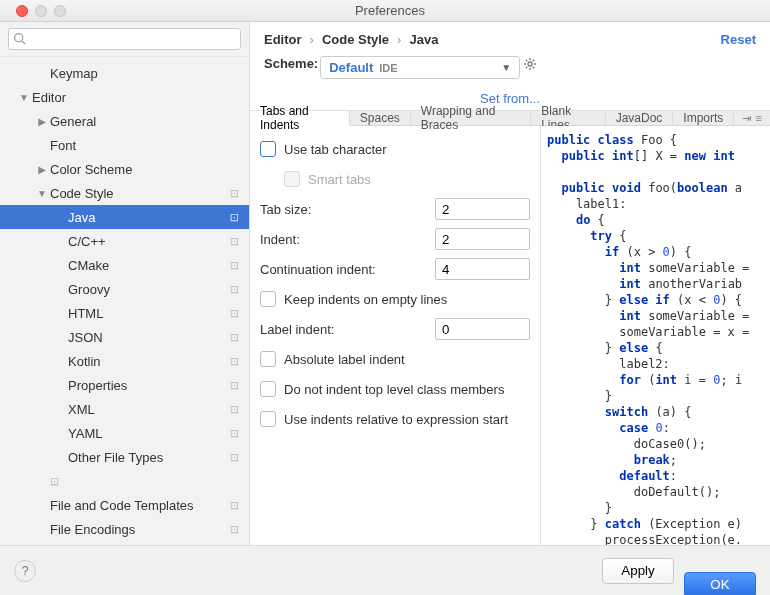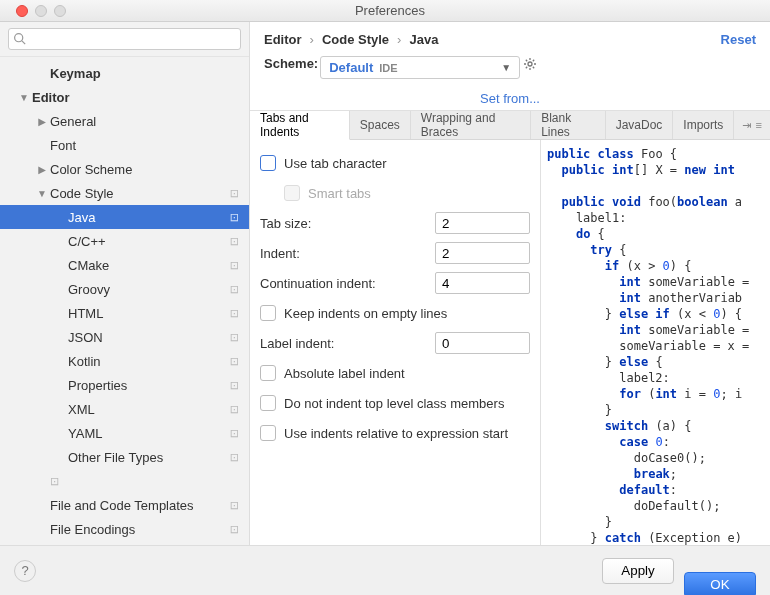--- a/index.html
+++ b/index.html
@@ -14,40 +14,40 @@
 .sidebar { width: 250px; background: #f2f2f2; border-right: 1px solid #ddd; display: flex; flex-direction: column; }
 .search-row { padding: 6px 8px; border-bottom: 1px solid #e4e4e4; }
 .search-wrap { position: relative; }
 .search-input { width: 100%; height: 22px; border: 1px solid #ccc; border-radius: 3px; padding: 0 6px 0 22px; font-size: 12px; background: #fff; }
 .search-icon { position: absolute; left: 5px; top: 4px; color: #888; }
 .tree { flex: 1; overflow: hidden; padding-top: 4px; }
 .tree-item { display: flex; align-items: center; height: 24px; padding-right: 10px; cursor: pointer; }
 .tree-item .arrow { width: 12px; margin-right: 2px; color: #888; font-size: 10px; text-align: center; }
 .tree-item .lbl { flex: 1; white-space: nowrap; }
 .tree-item .gear { color: #bbb; font-size: 11px; }
-.tree-item.bold .lbl { font-weight: 700; }
+.tree-item.bold .lbl { font-weight: 400; }
 .tree-item.selected { background: #3e76d6; color: #fff; }
 .tree-item.selected .gear { color: #cfe0fb; }
 .l0 { padding-left: 18px; }
 .l1 { padding-left: 36px; }
 .l2 { padding-left: 54px; }
 .content { flex: 1; background: #fff; display: flex; flex-direction: column; }
 .crumb-row { height: 34px; display: flex; align-items: center; padding: 0 14px; }
 .crumb { font-weight: 600; }
 .crumb.sep { color: #999; margin: 0 8px; font-weight: 400; }
 .reset { margin-left: auto; color: #3e76d6; font-weight: 600; cursor: pointer; }
 .scheme-row { height: 30px; display: flex; align-items: flex-start; padding: 0 14px; gap: 2px; font-weight: bold; }
 .scheme-select { display: flex; align-items: center; border: 1px solid #ccc; border-radius: 3px; height: 23px; width: 200px; padding: 0 8px; background: #fff; cursor: pointer; }
 .scheme-name { color: #3e76d6; margin-right: 6px; }
 .scheme-tag { color: #888; font-size: 11px; }
 .scheme-arrow { margin-left: auto; color: #666; font-size: 10px; }
 .gear-btn { color: #777; cursor: pointer; }
 .setfrom-row { height: 24px; display: flex; justify-content: center; align-items: center; padding: 0 14px; }
 .setfrom { color: #3e76d6; cursor: pointer; }
-.tabs-row { height: 30px; border-top: 1px solid #e0e0e0; border-bottom: 1px solid #d7d7d7; background: #ececec; display: flex; align-items: stretch; }
+.tabs-row { height: 16px; border-top: 1px solid #e0e0e0; border-bottom: 1px solid #d7d7d7; background: #ececec; display: flex; align-items: stretch; }
 .tab { padding: 0 10px; display: flex; align-items: center; color: #555; cursor: pointer; border-right: 1px solid #dcdcdc; font-size: 12px; }
 .tab.active { background: #fff; color: #000; border-bottom: 1px solid #fff; margin-bottom: -1px; }
 .tabs-tools { margin-left: auto; padding: 0 8px; display: flex; align-items: center; color: #888; font-size: 11px; gap: 4px; }
 .panel { flex: 1; display: flex; overflow: hidden; }
 .form { width: 290px; padding: 12px 10px 0 10px; }
 .form-row { display: flex; align-items: center; margin-bottom: 8px; min-height: 22px; }
 .form-row .flabel { flex: 1; }
 .form-row input[type=text] { width: 95px; height: 22px; border: 1px solid #c4c4c4; border-radius: 2px; padding: 0 6px; background: #fff; }
 .check { width: 16px; height: 16px; border: 1.5px solid #3e76d6; border-radius: 3px; margin-right: 8px; background: #fff; flex-shrink: 0; }
 .check.plain { border-color: #bbb; }

